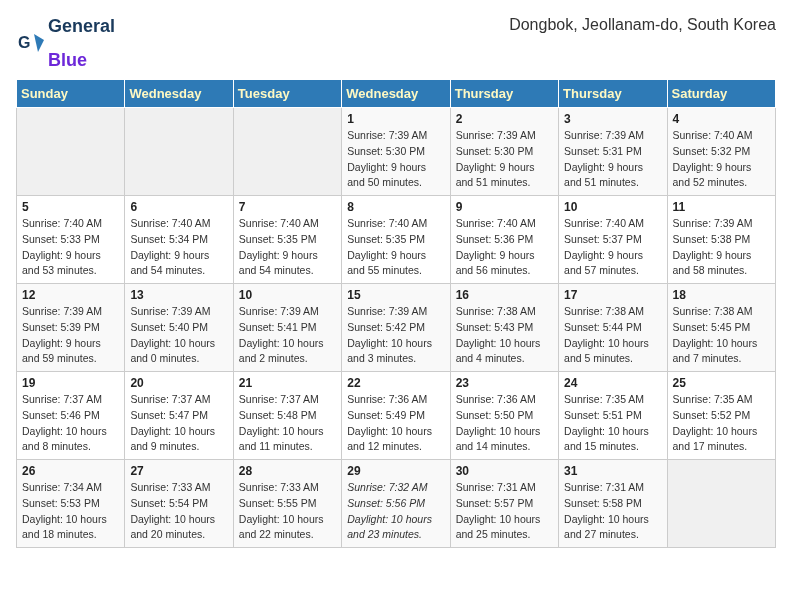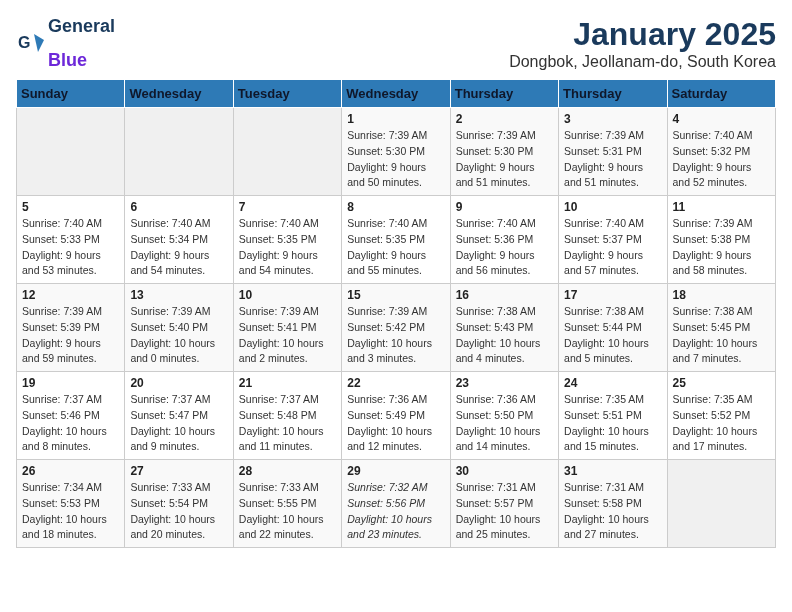--- a/index.html
+++ b/index.html
@@ -43,21 +43,21 @@
       font-size: 16px;
       color: #333;
     }
     table {
       width: 100%;
       border-collapse: collapse;
       table-layout: fixed;
     }
     thead tr th {
       background-color: #2e7ab6;
-      color: #0f172a;
+      color: #fef9c3;
       font-size: 13px;
       font-weight: bold;
       padding: 6px 4px;
       text-align: left;
       border: 1px solid #fff;
     }
     tbody tr td {
       border: 1px solid #ccc;
       vertical-align: top;
       padding: 4px 5px;
@@ -92,21 +92,20 @@
     <svg class="logo-icon" viewBox="0 0 28 28">
       <text x="2" y="18" font-size="16" font-weight="bold" fill="#1a3a5c">G</text>
       <polygon points="18,4 28,10 22,22" fill="#2e7ab6"></polygon>
     </svg>
     <div class="logo-text">
       <div>General</div>
       <div style="color:#6d28d9;margin-top:12px;">Blue</div>
     </div>
   </div>
   <div class="title-area">
-    <div class="calendar-title">January 2025</div>
     <div class="calendar-subtitle">Dongbok, Jeollanam-do, South Korea</div>
   </div>
 </div>
 
 <table>
   <thead>
     <tr id="weekday-header">
     <th>Sunday</th>
         <th>Wednesday</th>
         <th>Tuesday</th>

